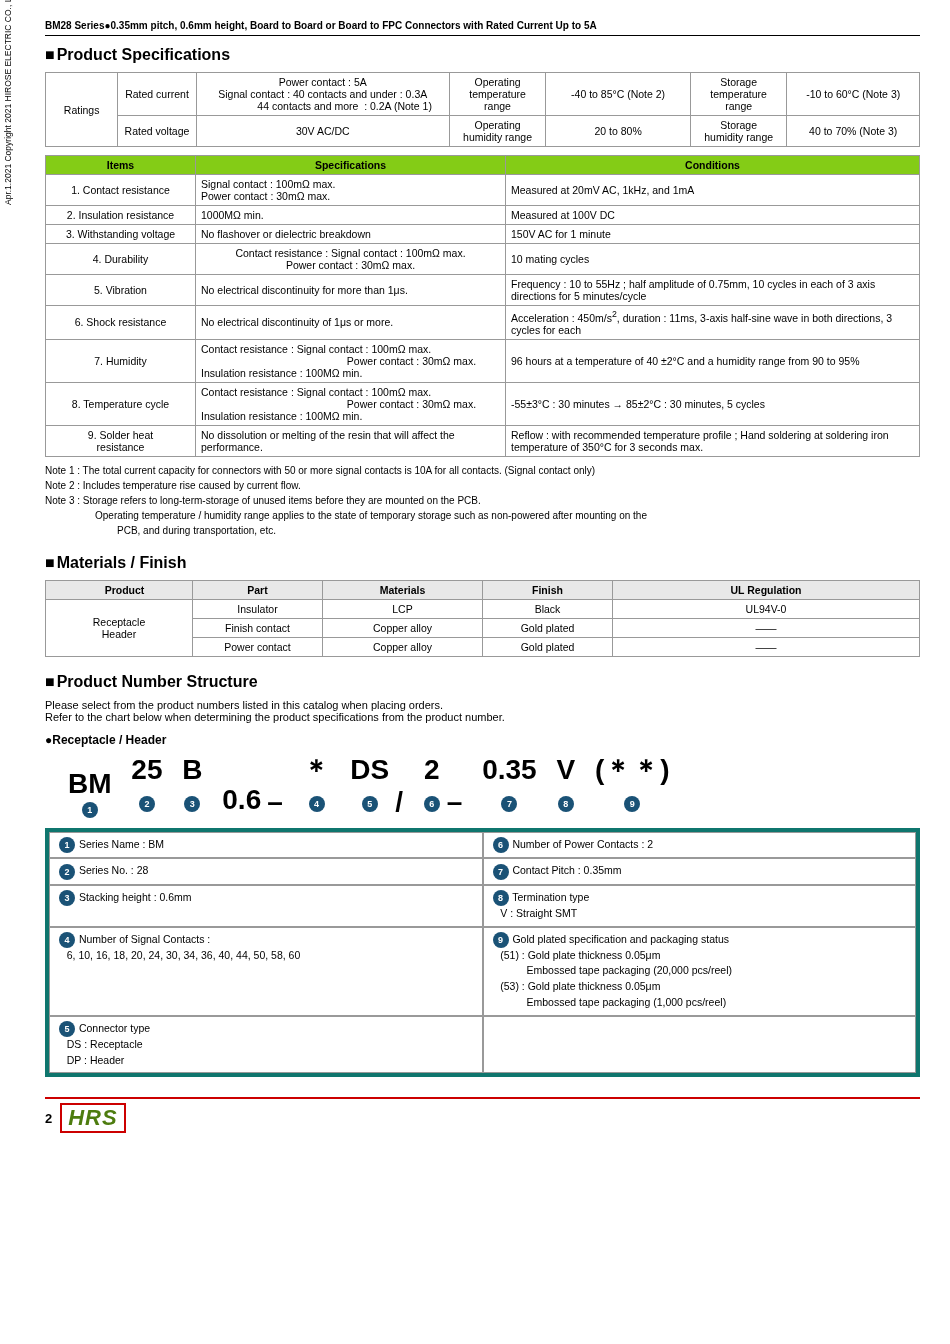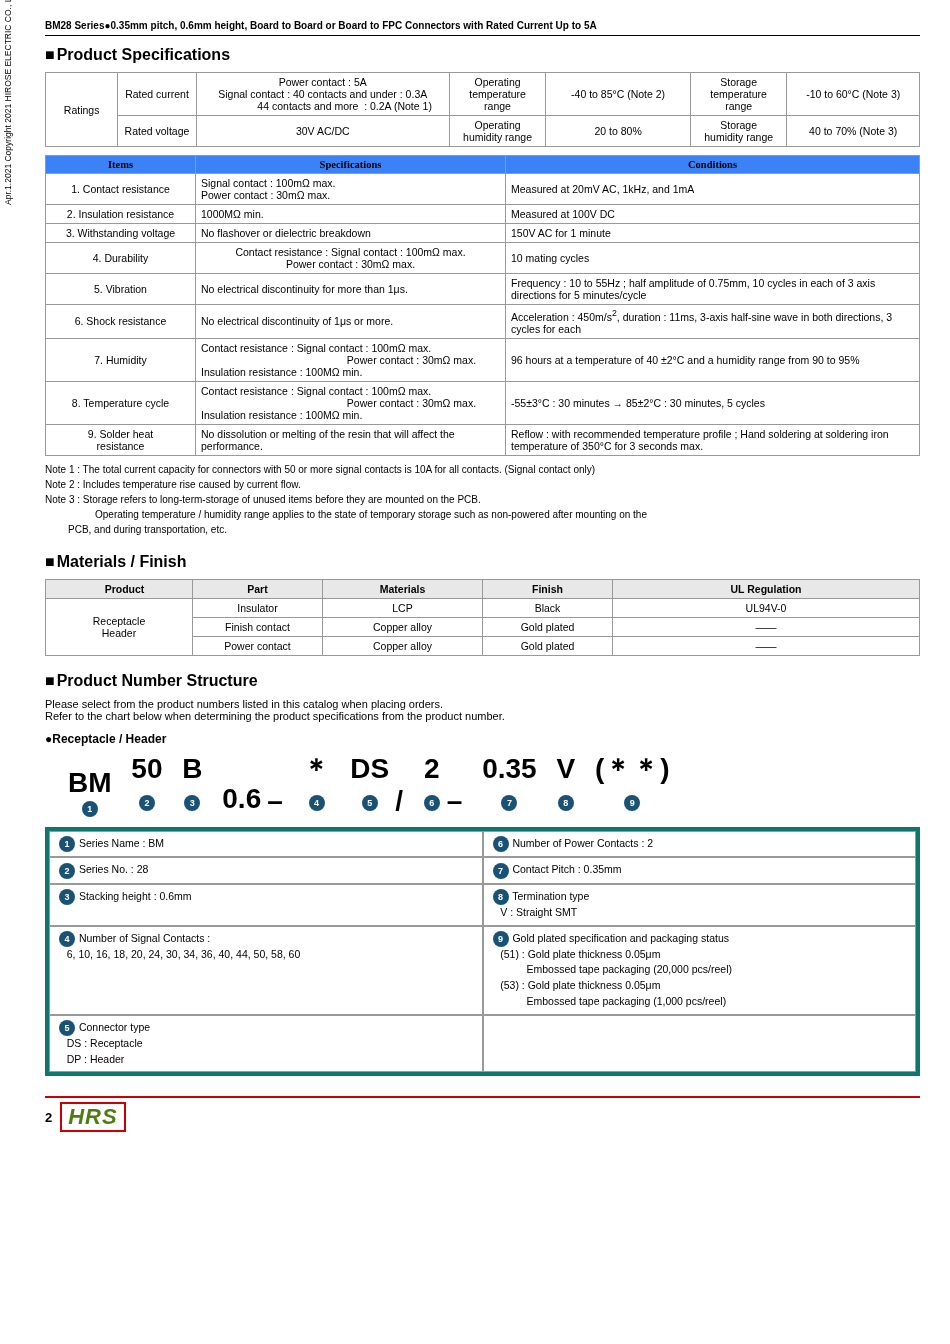--- a/index.html
+++ b/index.html
@@ -47,22 +47,21 @@
     }
     th {
       background: #e8e8e8;
       text-align: center;
       font-weight: bold;
     }
     .ratings-table td {
       font-size: 10.5px;
     }
     .specs-table th {
-      background: #3b82f6;
-      font-family: Liberation Serif, serif;
+      background: #84cc16;
     }
     .center { text-align: center; }
     .note-section {
       margin-top: 6px;
       font-size: 10px;
       line-height: 1.5;
     }
     .materials-section {
       margin-top: 16px;
     }
@@ -220,21 +219,21 @@
         <td>Reflow : with recommended temperature profile ; Hand soldering at soldering iron temperature of 350°C for 3 seconds max.</td>
       </tr>
     </tbody>
   </table>
 
   <div class="note-section">
     <div>Note 1 : The total current capacity for connectors with 50 or more signal contacts is 10A for all contacts. (Signal contact only)</div>
     <div>Note 2 : Includes temperature rise caused by current flow.</div>
     <div>Note 3 : Storage refers to long-term-storage of unused items before they are mounted on the PCB.</div>
     <div style="margin-left:50px;">Operating temperature / humidity range applies to the state of temporary storage such as non-powered after mounting on the</div>
-    <div style="margin-left:23px;">PCB, and during transportation, etc.</div>
+    <div style="margin-left:72px;">PCB, and during transportation, etc.</div>
   </div>
 
   <div class="materials-section">
     <h2 class="section-title">Materials / Finish</h2>
     <table>
       <thead>
         <tr>
           <th style="width:147px;padding-left:16px;">Product</th>
           <th style="width:130px;">Part</th>
           <th style="width:160px;">Materials</th>
@@ -276,21 +275,21 @@
     <div style="margin: 8px 0 4px 20px;">
       <div style="display:flex; align-items:flex-end; font-size:28px; font-weight:bold; line-height:1.1;">
         <div style="display:flex; flex-direction:column; align-items:center; margin:0 3px;">
           <span>BM</span>
           <div style="width:100%; display:flex; justify-content:center; gap:2px; margin-top:2px;">
             <span class="circle-num">1</span>
           </div>
         </div>
         <span style="margin:0 3px; font-size:28px;">&nbsp;</span>
         <div style="display:flex; flex-direction:column; align-items:center; margin:0 3px;">
-          <span>50</span>
+          <span>25</span>
           <div style="margin-top:2px;"><span class="circle-num">2</span></div>
         </div>
         <span style="margin:0 3px;">&nbsp;</span>
         <div style="display:flex; flex-direction:column; align-items:center; margin:0 3px;">
           <span>B</span>
           <div style="margin-top:2px;"><span class="circle-num">3</span></div>
         </div>
         <span style="margin:0 3px;">&nbsp;</span>
         <div style="display:flex; flex-direction:column; align-items:center; margin:0 3px;">
           <span>0.6</span>

